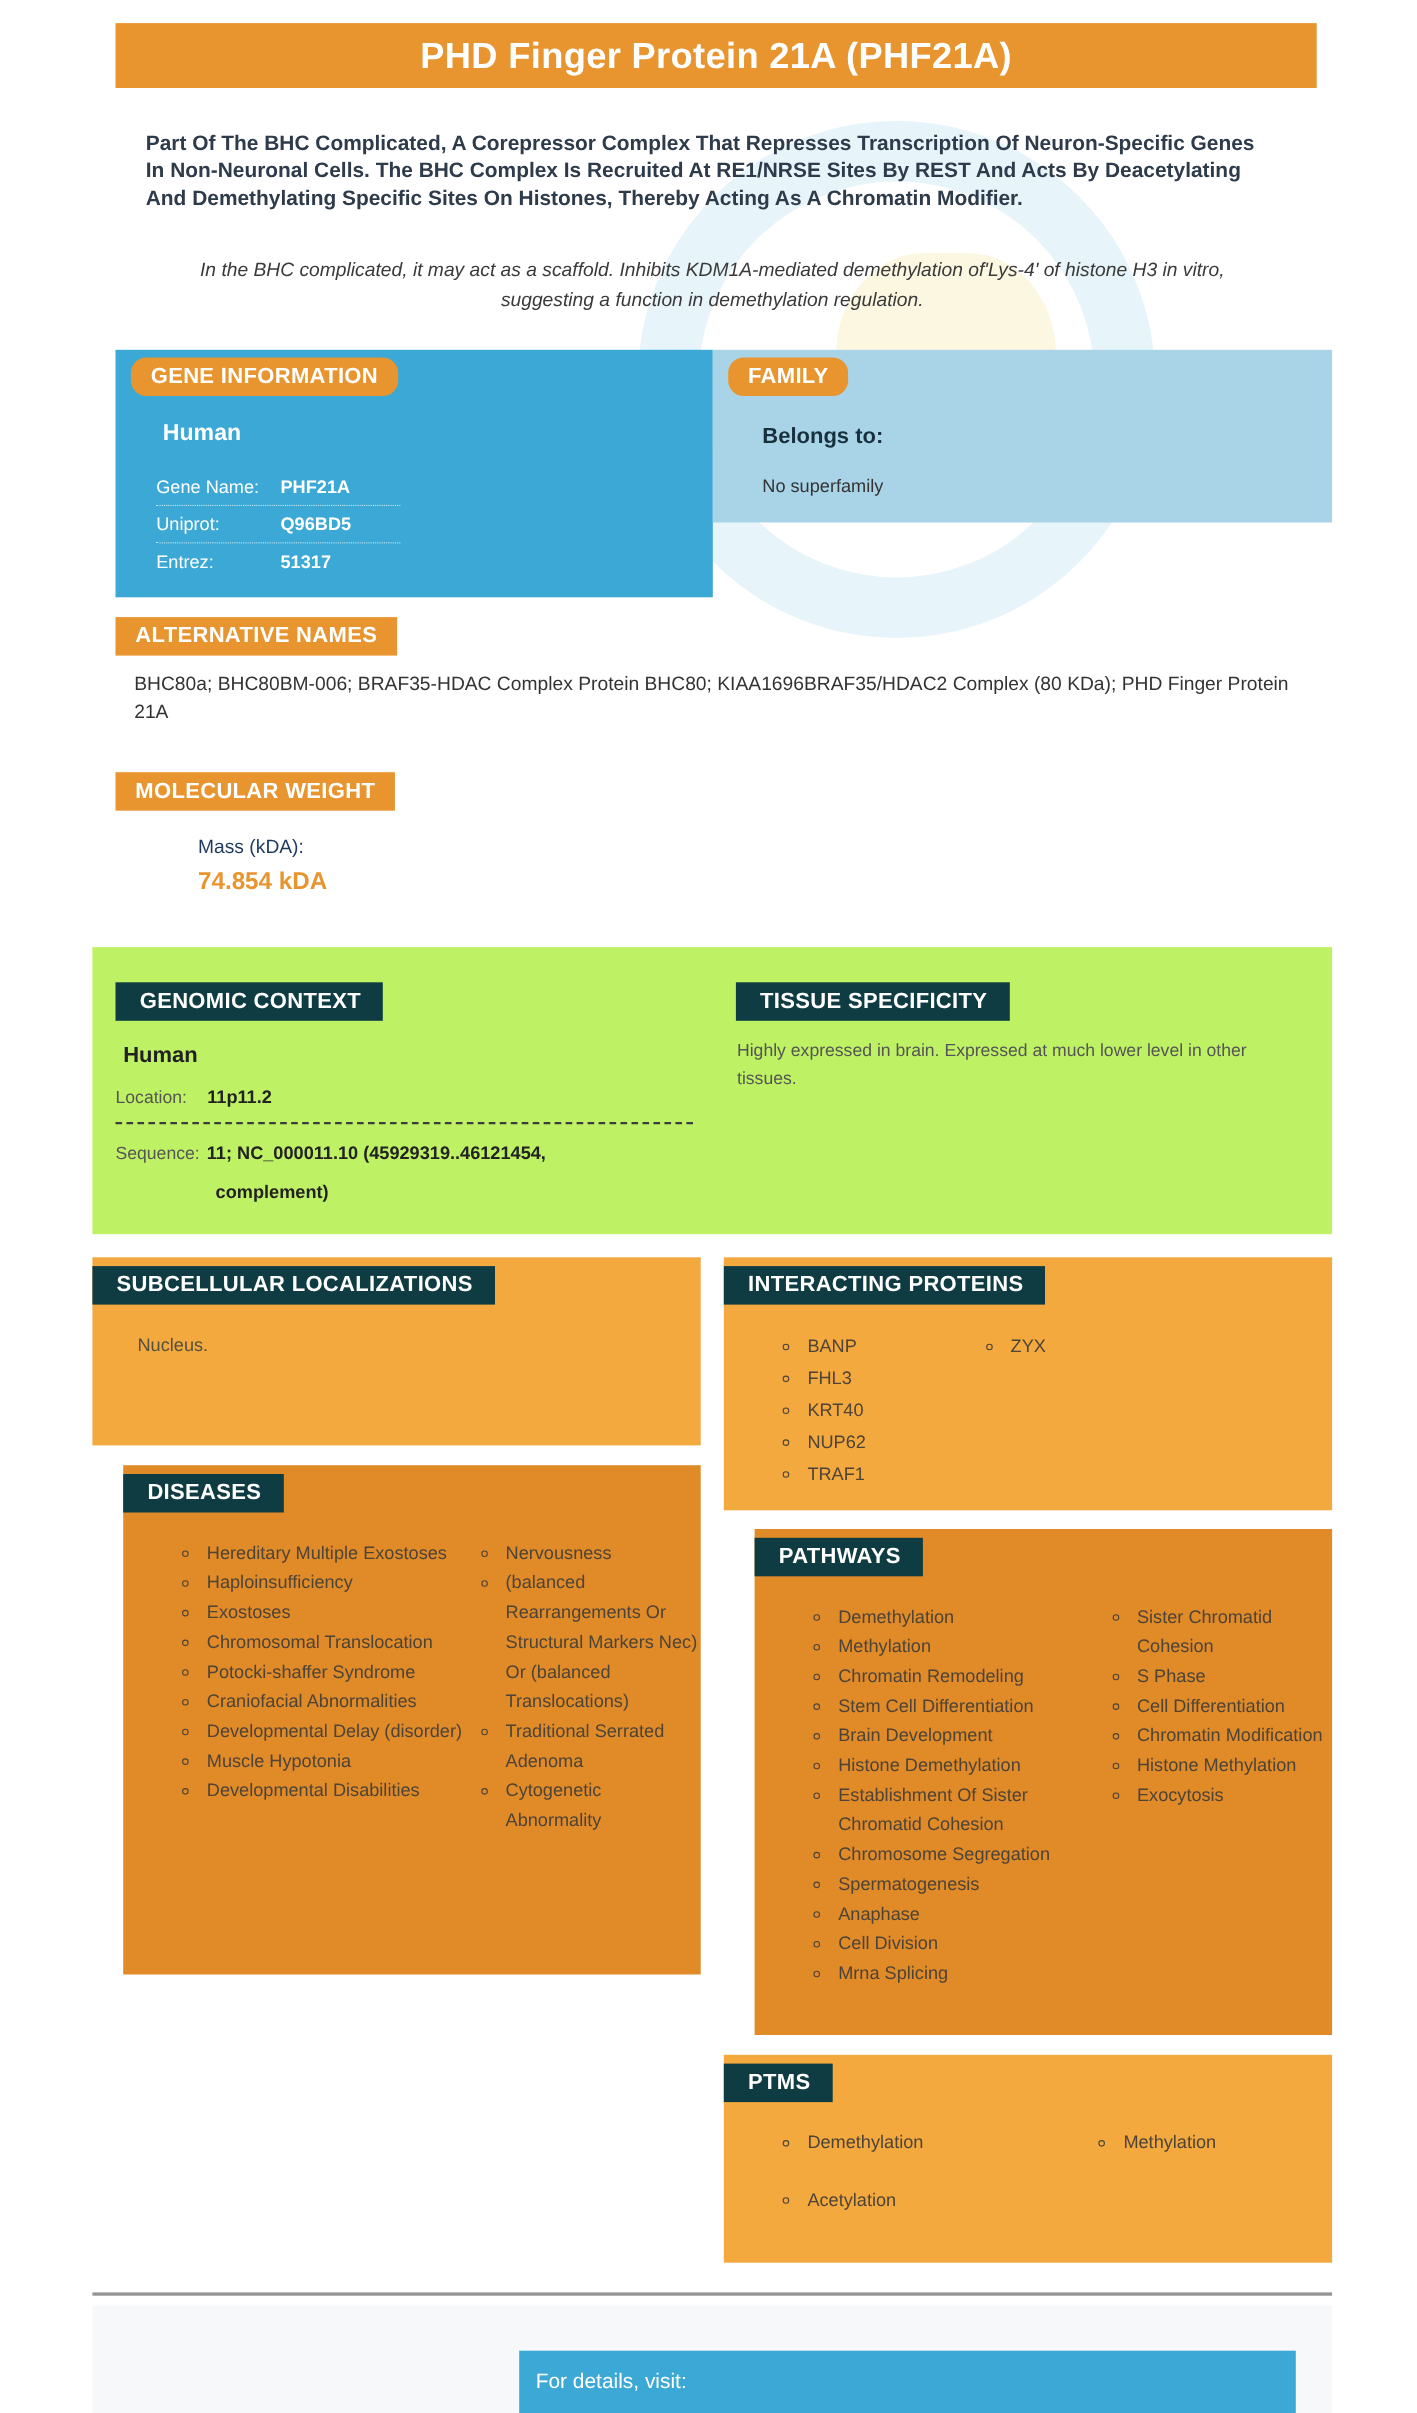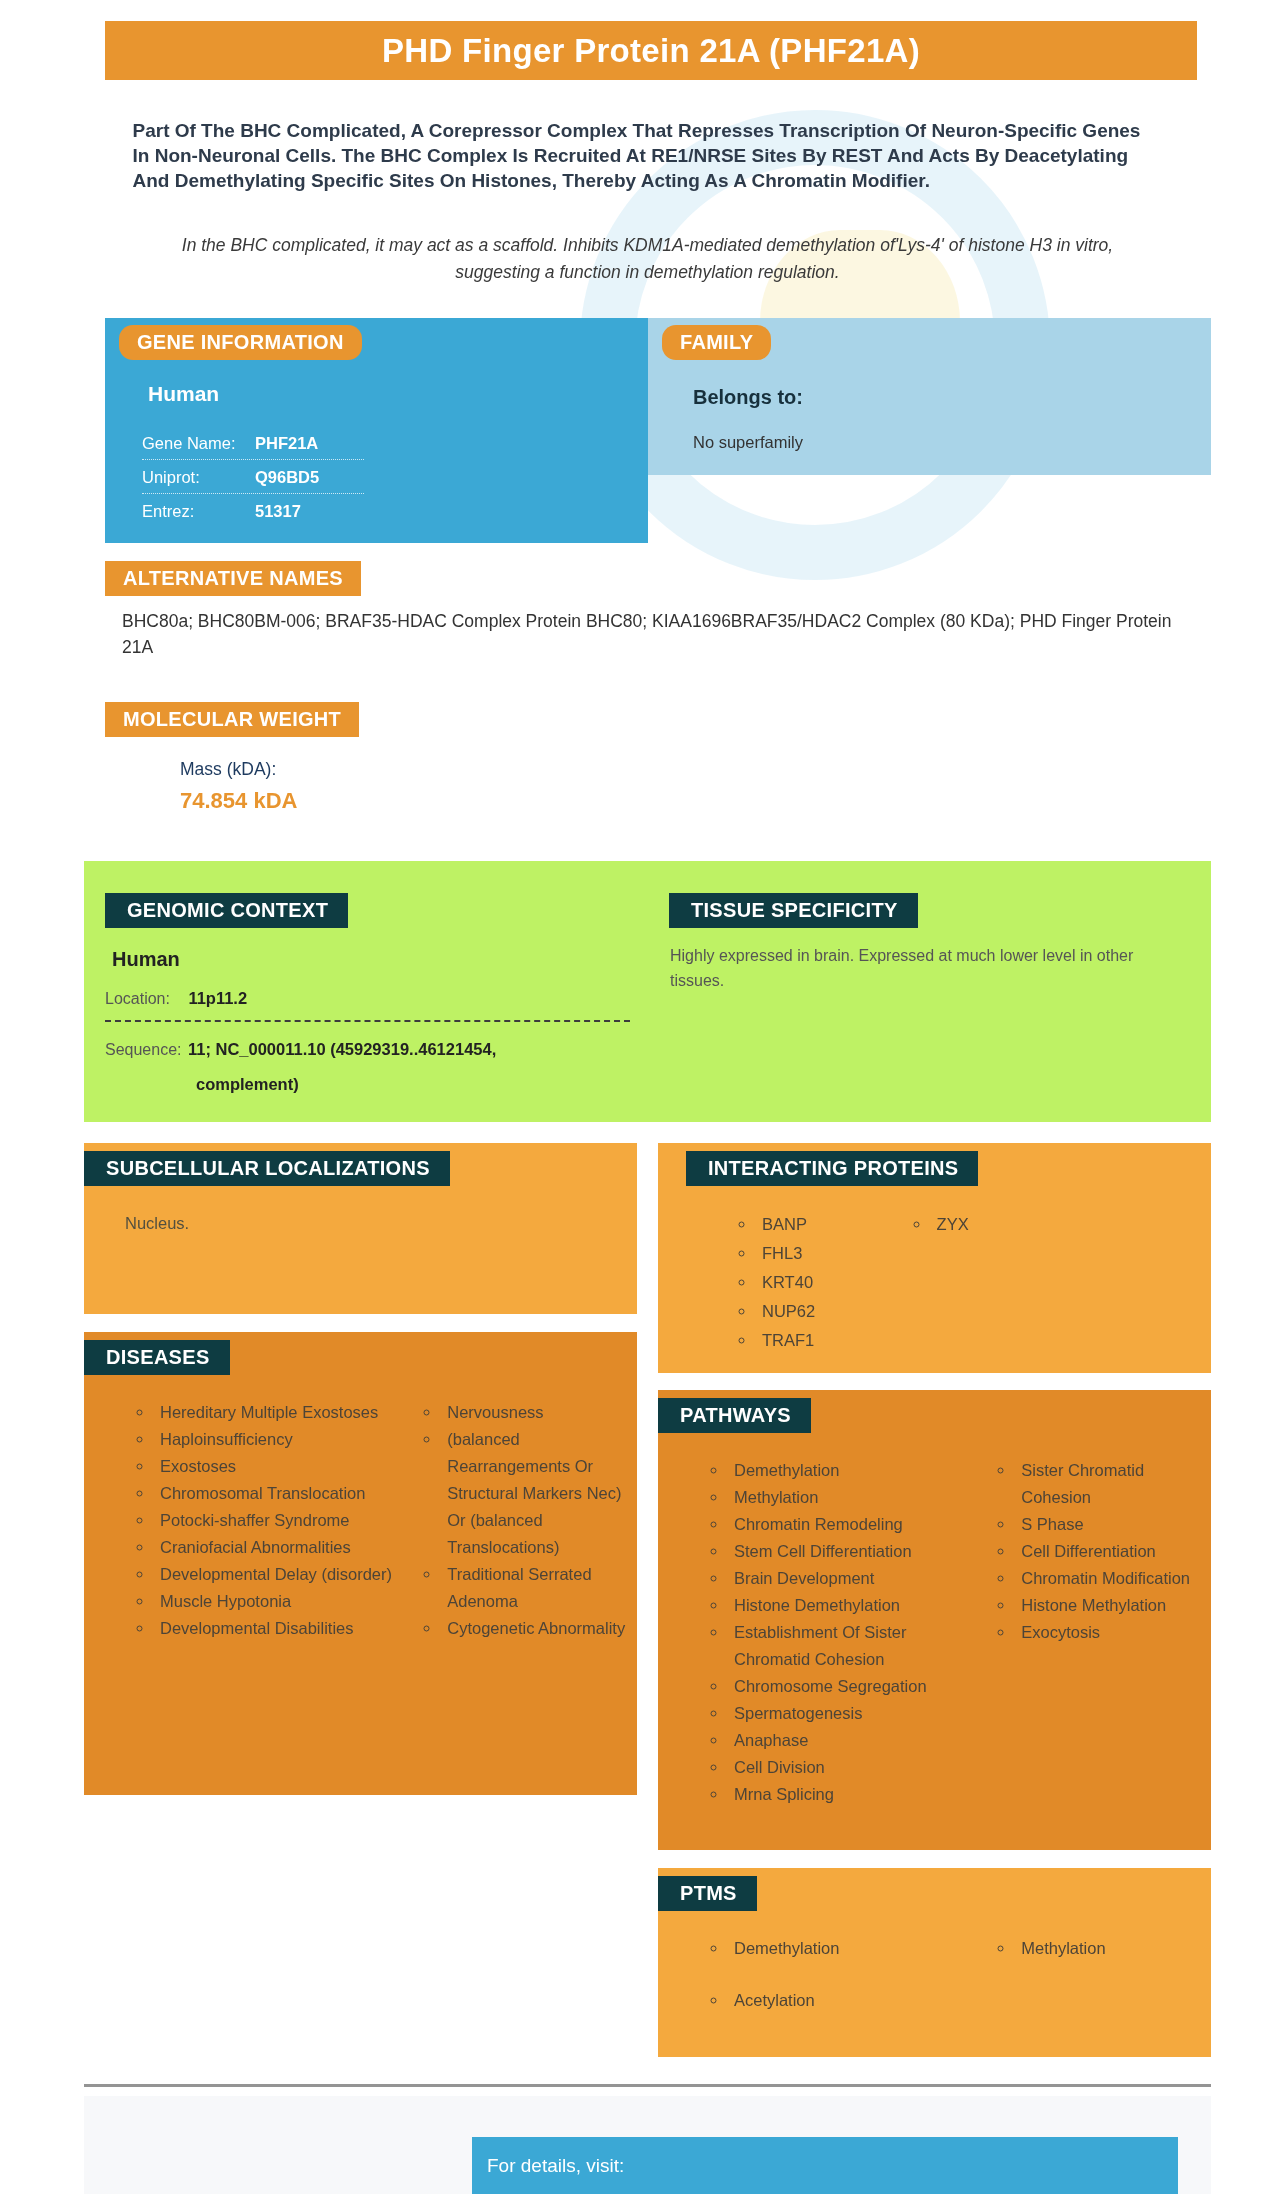--- a/index.html
+++ b/index.html
@@ -105,23 +105,23 @@
   .gc-val { color: #222222; font-weight: 700; font-size: 16.5px; }
   .gc-cont { margin: 16px 0 0 91px; }
   .ts-col { flex: 1; }
   .ts-col p { margin: 16px 0 0 1px; font-size: 16px; color: #555555; line-height: 1.55; max-width: 515px; }
 
   
   .boxes-grid { display: flex; margin-top: 21px; gap: 21px; align-items: flex-start; }
   .col-left { width: 553px; display: flex; flex-direction: column; }
   .col-right { width: 553px; display: flex; flex-direction: column; }
   .amber-box { background: #F4A93E; padding: 8px 0 18px 0; }
-  .dark-orange-box { background: #E18A28; padding: 8px 0 20px 0; }
+  .dark-orange-box { background: #E18A28; padding: 8px 0 20px 0; margin-left: 28px; }
   .subcell { min-height: 171px; }
-  .interacting { min-height: 217px; margin-bottom: 17px; padding-left: 28px; }
+  .interacting { min-height: 217px; margin-bottom: 17px; }
   .diseases { min-height: 463px; margin-top: 18px; }
   .pathways { min-height: 460px; margin-bottom: 18px; }
   .ptms { min-height: 159px; }
   .box-text { margin: 28px 0 0 41px; font-size: 16.5px; color: #54503f; }
   .two-col { display: flex; margin-top: 24px; }
   .bullets { list-style-type: circle; padding-left: 30px; color: #4d4437; }
   .bullets li { font-size: 16.5px; line-height: 27px; padding-left: 6px; }
   .diseases .two-col, .pathways .two-col { padding-left: 40px; }
   .diseases .bullets.c1, .pathways .bullets.c1 { width: 56%; }
   .diseases .bullets.c2, .pathways .bullets.c2 { width: 44%; }

